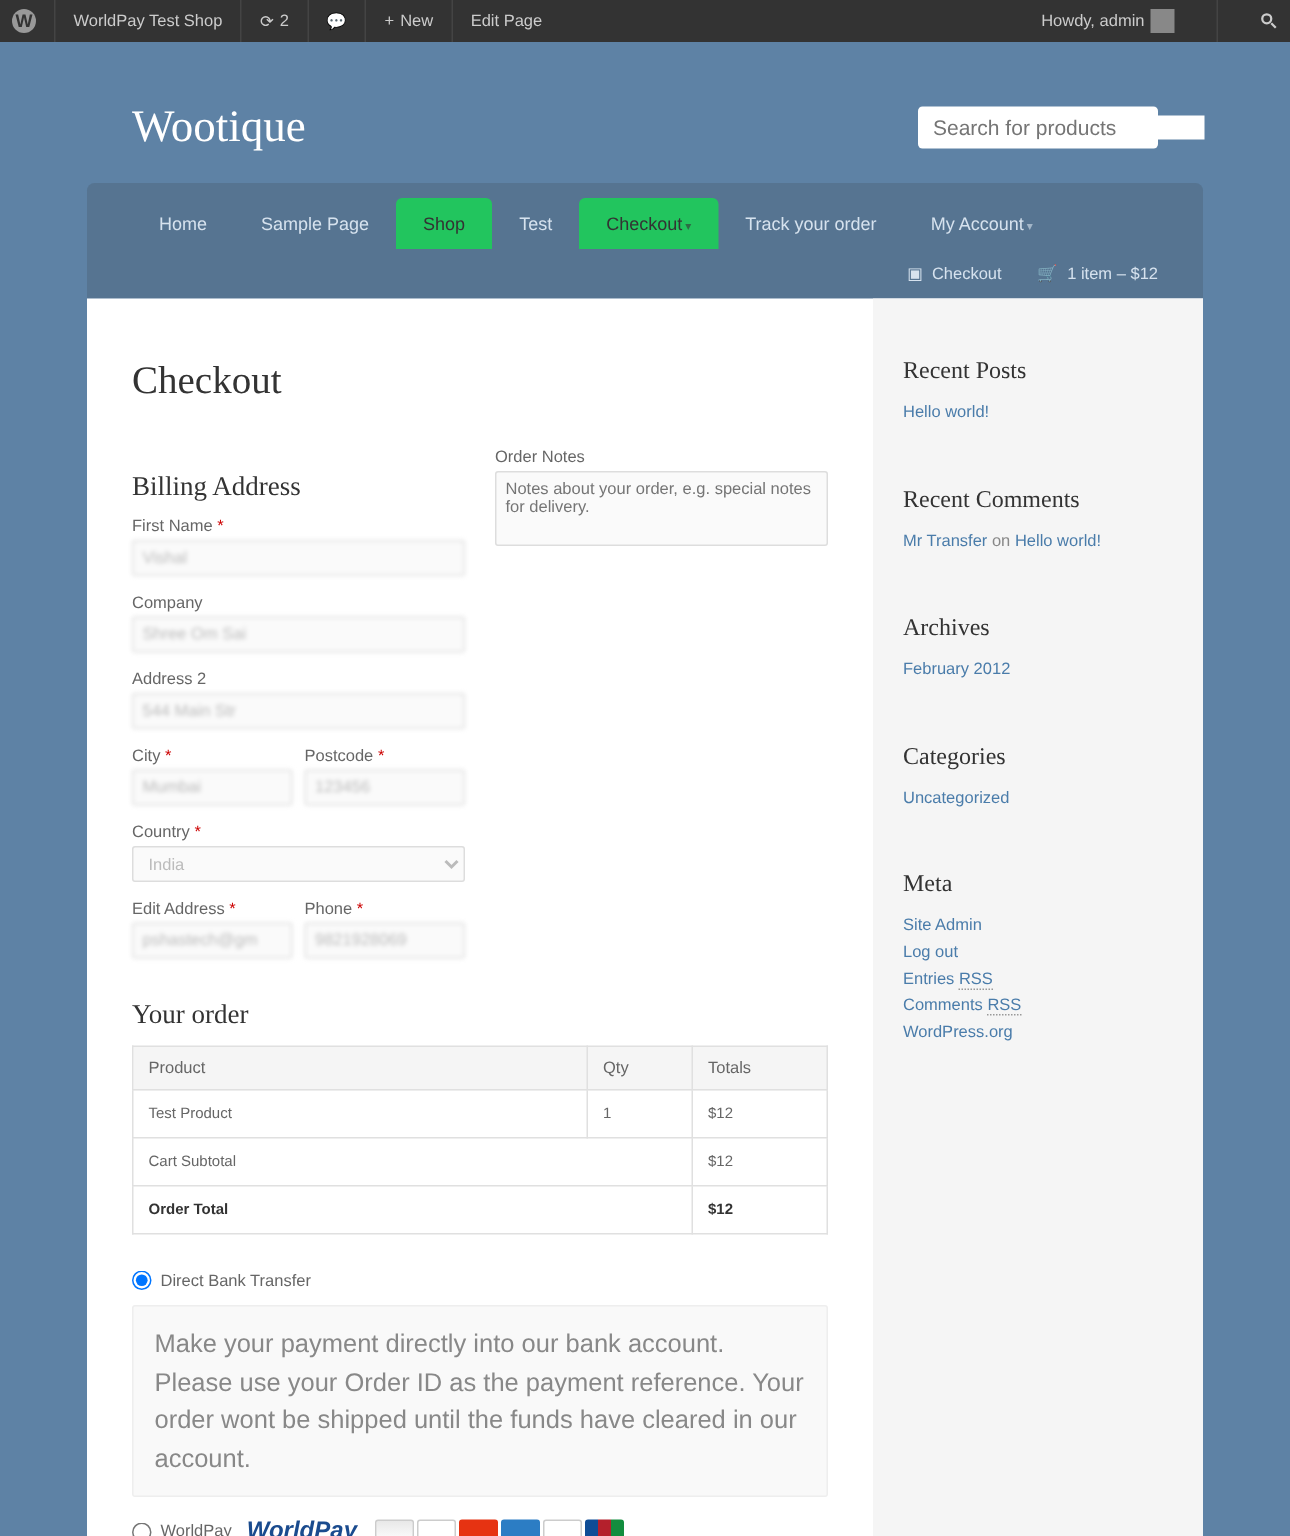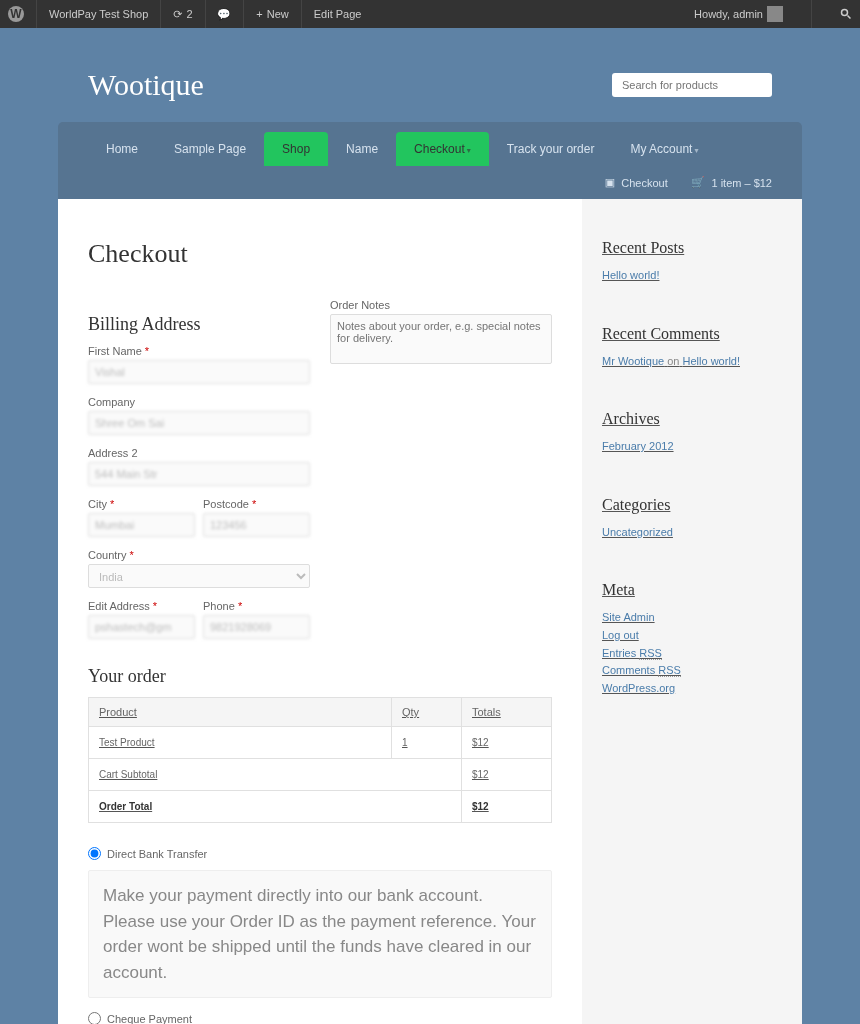--- a/index.html
+++ b/index.html
@@ -14,21 +14,21 @@
 .avatar-small { width: 16px; height: 16px; background: #888; }
 .sep { width: 1px; height: 28px; background: #444; }
 
 
 .container { width: 744px; margin: 20px auto 0; }
 
 
 .header { display: flex; justify-content: space-between; align-items: center; padding: 20px 30px; }
 .site-title { font-size: 30px; color: #fff; font-weight: normal; font-family: Georgia, serif; }
 .search-box { background: #fff; border-radius: 3px; display: flex; align-items: center; padding: 6px 10px; width: 160px; }
-.search-box input { border: none; outline: none; flex: 1; font-size: 11px; color: #666; }
+.search-box input { border: none; outline: none; flex: 1; font-size: 14px; color: #666; }
 .search-icon-svg { width: 12px; height: 12px; fill: #444; }
 
 
 .nav { background: #567491; border-radius: 5px 5px 0 0; padding: 0; text-align: center; }
 .nav-top { display: flex; gap: 0; padding: 10px 30px 0; }
 .nav-item { color: #d6e2ee; padding: 10px 18px; cursor: pointer; font-size: 12px; border-radius: 4px 4px 0 0; }
 .nav-item.active { background: #22c55e; color: #333; }
 .nav-bottom { display: flex; justify-content: flex-end; gap: 24px; padding: 10px 30px; color: #d6e2ee; font-size: 11px; }
 .nav-bottom-item { display: flex; align-items: center; gap: 6px; cursor: pointer; }
 
@@ -52,21 +52,21 @@
 .form-field label .req { color: #c00; }
 .form-field input[type="text"], .form-field select, .form-field textarea {
   width: 100%; padding: 5px 6px; border: 1px solid #ddd; font-size: 11px; color: #bbb;
   background: #fafafa; border-radius: 2px; filter: blur(1.5px);
 }
 .form-field input.no-blur, .form-field select, .form-field textarea { filter: none; }
 .form-field textarea { height: 50px; resize: none; font-family: inherit; }
 .form-field select { height: 24px; }
 
 
-.order-table { width: 100%; border-collapse: collapse; margin-top: 8px; border: 1px solid #e0e0e0; text-decoration: underline; }
+.order-table { width: 100%; border-collapse: collapse; margin-top: 8px; border: 1px solid #e0e0e0; }
 .order-table th { background: #f5f5f5; text-align: left; padding: 8px 10px; font-size: 11px; font-weight: normal; color: #666; border: 1px solid #e0e0e0; }
 .order-table td { padding: 10px; font-size: 10px; color: #666; border: 1px solid #e0e0e0; }
 .order-table .total-row td { font-weight: bold; color: #333; }
 
 
 .payment { margin-top: 24px; }
 .payment-option { margin-bottom: 10px; display: flex; align-items: center; gap: 6px; font-size: 11px; color: #666; }
 .payment-desc { background: #f9f9f9; border: 1px solid #eee; padding: 12px 14px; font-size: 17px; color: #888; line-height: 1.5; margin: 8px 0 14px; border-radius: 2px; }
 .card-icons { display: inline-flex; gap: 2px; margin-left: 6px; }
 .card { width: 26px; height: 16px; border-radius: 2px; display: inline-block; }
@@ -76,21 +76,21 @@
 .card.ma { background: #2c7dc4; }
 .card.ve { background: #fff; border: 1px solid #ccc; }
 .card.jcb { background: linear-gradient(to right,#0e4c96 33%,#b4202c 33% 66%,#138d3e 66%); }
 .worldpay-text { color: #1a4b8e; font-weight: bold; font-style: italic; font-size: 16px; margin-left: 4px; }
 
 .place-order { text-align: right; margin-top: 20px; }
 .place-order button { padding: 8px 14px; font-size: 11px; border: 1px solid #ccc; background: #f5f5f5; border-radius: 3px; cursor: pointer; color: #666; }
 
 
 .sidebar h3 { font-size: 16px; margin-bottom: 10px; color: #333; font-family: Georgia, serif; }
-.sidebar-section { margin-bottom: 40px; text-decoration: underline; }
+.sidebar-section { margin-bottom: 40px; }
 .sidebar a { color: #4a7caa; text-decoration: none; font-size: 11px; }
 .sidebar p, .sidebar li { font-size: 11px; color: #888; line-height: 1.6; list-style: none; }
 .sidebar .rss-abbr { border-bottom: 1px dotted #999; }
 
 .chev { font-size: 8px; opacity: 0.6; margin-left: 2px; }
 </style>
 </head>
 <body>
 
 <div class="admin-bar">
@@ -143,21 +143,21 @@
           <line x1="10" y1="10" x2="14" y2="14" stroke="#444" stroke-width="2"></line>
         </svg>
     </div>
   </div>
 
   <div class="nav">
     <div class="nav-top">
       <span class="nav-item">Home</span>
       <span class="nav-item">Sample Page</span>
       <span class="nav-item active">Shop</span>
-      <span class="nav-item">Name</span>
+      <span class="nav-item">Test</span>
       <span class="nav-item active"><span>Checkout</span><span class="chev">▾</span></span>
       <span class="nav-item">Track your order</span>
       <span class="nav-item"><span>My Account</span><span class="chev">▾</span></span>
     </div>
     <div class="nav-bottom">
       <span class="nav-bottom-item">
           <span>▣</span>
           <span>Checkout</span>
         </span>
       <span class="nav-bottom-item">
@@ -260,24 +260,20 @@
         </tbody>
       </table>
 
       <div class="payment">
         <div class="payment-option">
           <input type="radio" name="pay" checked="" style="">
           <span>Direct Bank Transfer</span>
         </div>
         <div class="payment-desc">Make your payment directly into our bank account. Please use your Order ID as the payment reference. Your order wont be shipped until the funds have cleared in our account.</div>
 
-        <div class="payment-option">
-          <input type="radio" name="pay" style="">
-          <span>Cheque Payment</span>
-        </div>
 
         <div class="payment-option">
           <input type="radio" name="pay" style="">
           <span>WorldPay</span>
           <span class="worldpay-text">WorldPay</span>
           <span class="card-icons">
             <span class="card wp"></span>
             <span class="card visa2"></span>
             <span class="card mc"></span>
             <span class="card ma"></span>
@@ -295,21 +291,21 @@
 
     <div class="sidebar">
       <div class="sidebar-section">
         <h3>Recent Posts</h3>
         <p><a href="#">Hello world!</a></p>
       </div>
 
       <div class="sidebar-section">
         <h3>Recent Comments</h3>
         <p>
-          <a href="#">Mr Wootique</a>
+          <a href="#">Mr Transfer</a>
           <span>on</span>
           <a href="#">Hello world!</a>
         </p>
       </div>
 
       <div class="sidebar-section">
         <h3>Archives</h3>
         <p><a href="#">February 2012</a></p>
       </div>
 

